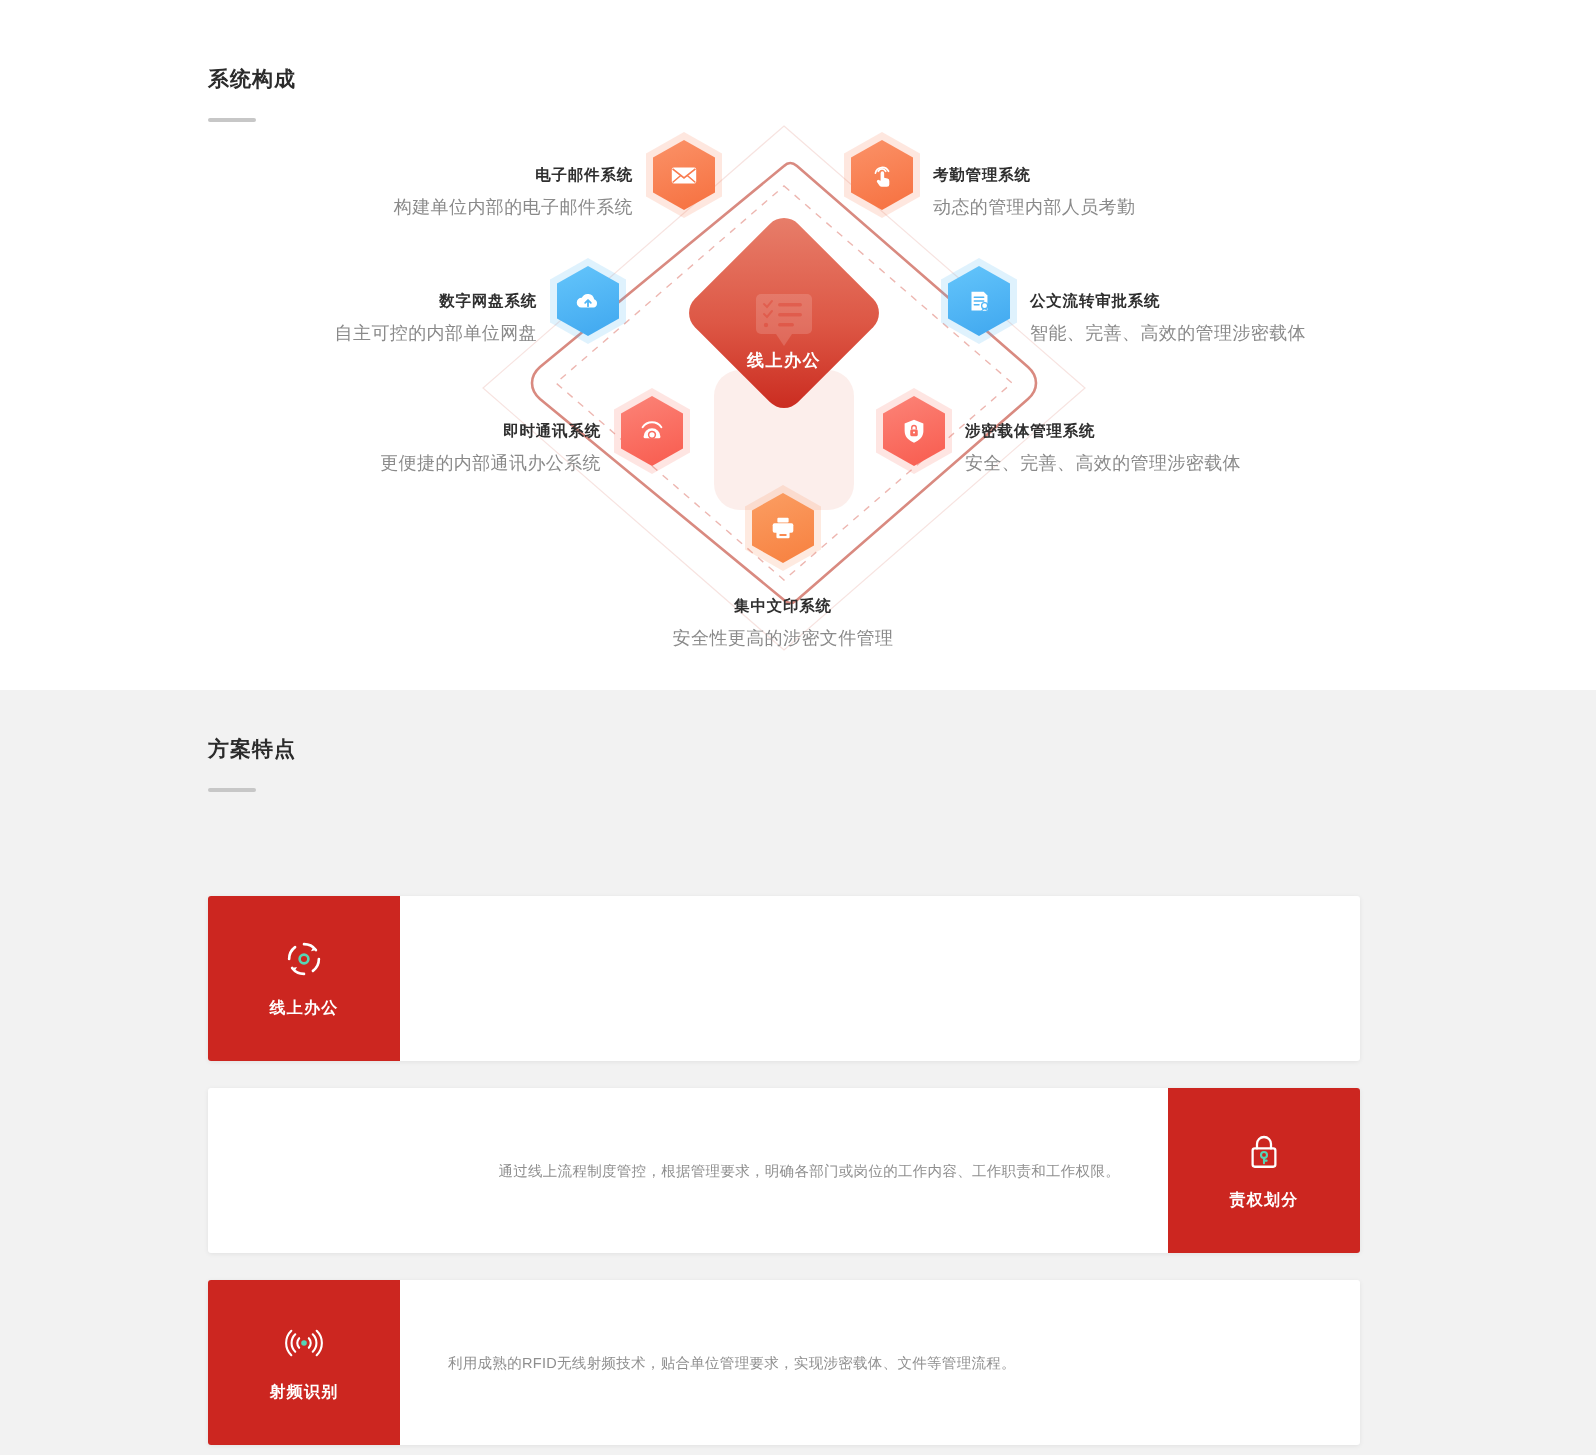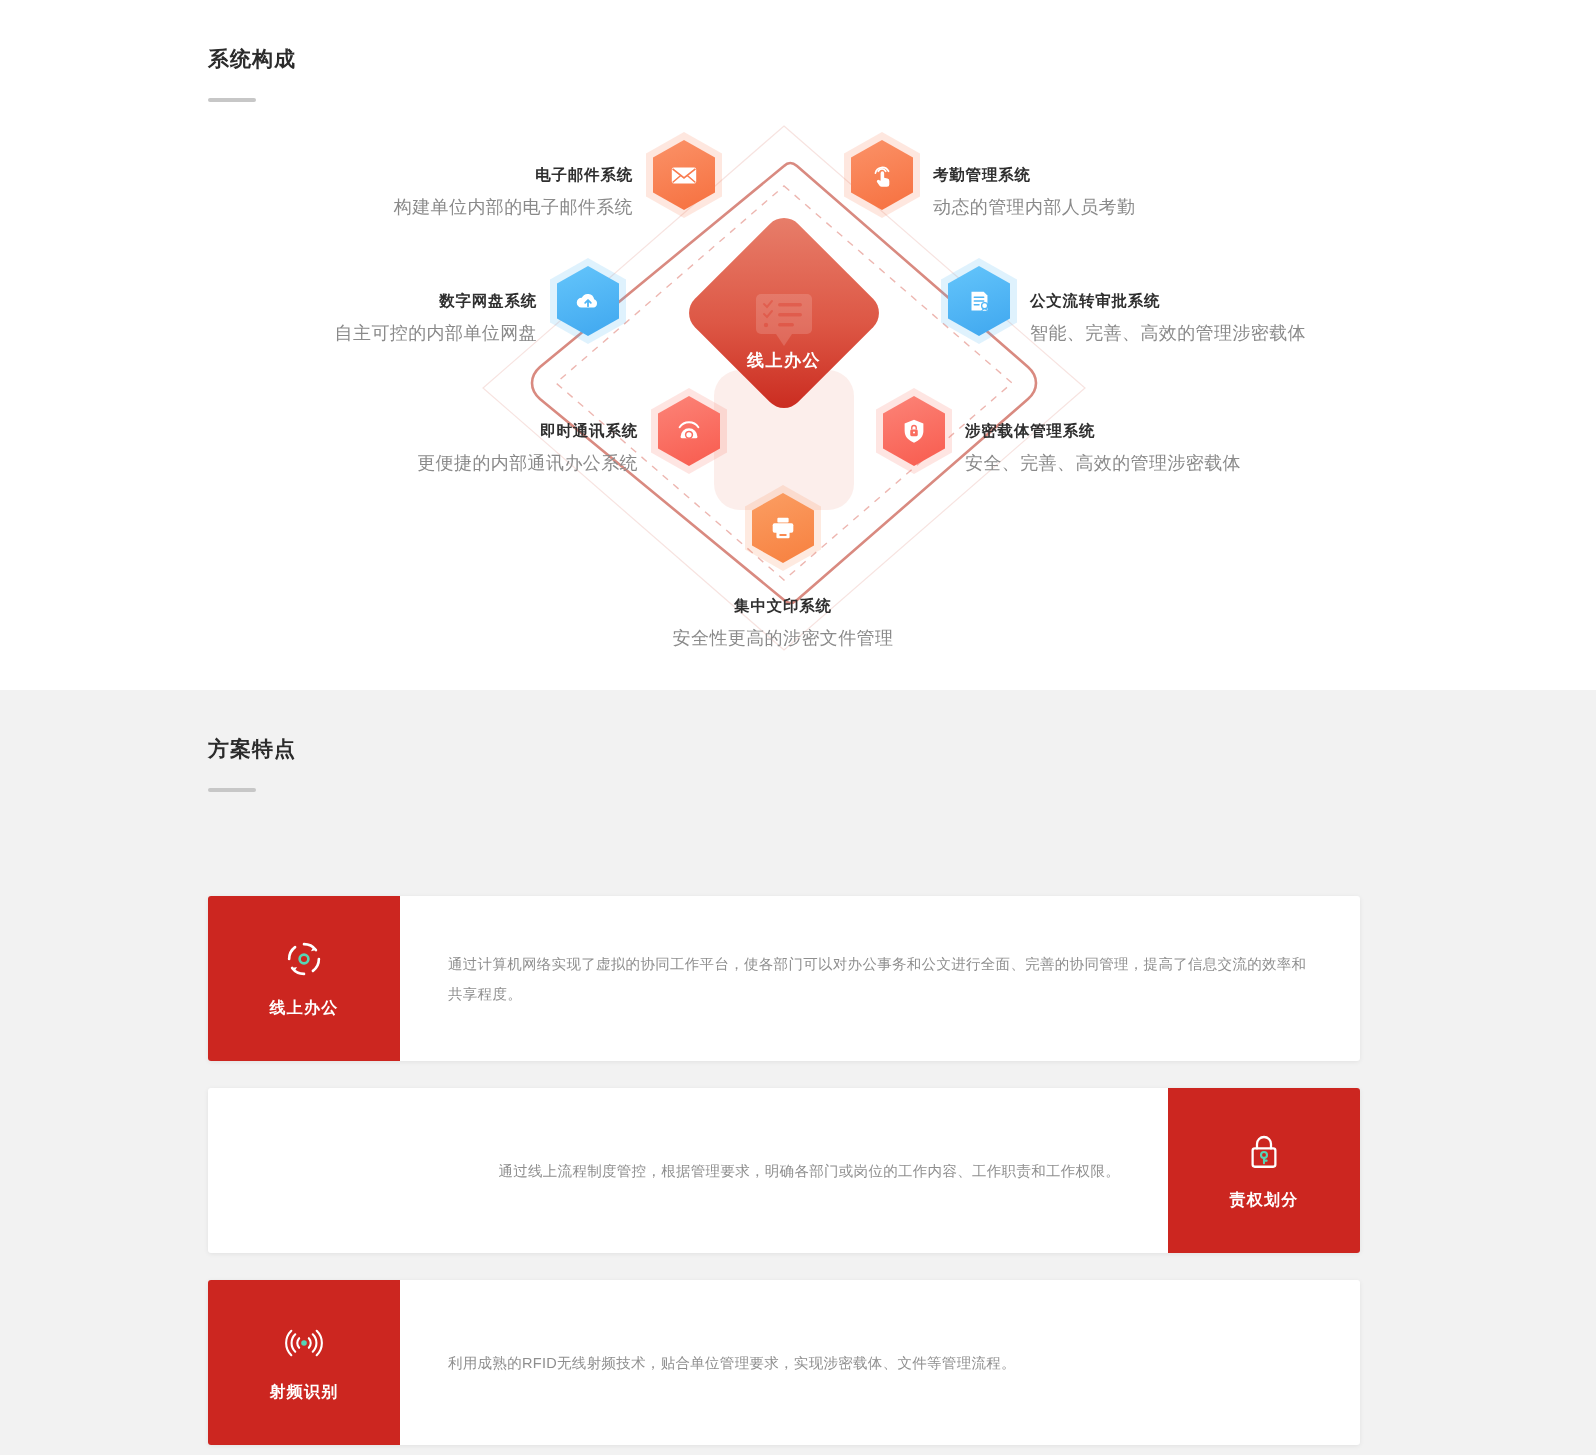--- a/index.html
+++ b/index.html
@@ -28,21 +28,21 @@
     border-radius: 2px;
   }
 
   
   #section-structure {
     position: relative;
     width: 1596px;
     height: 690px;
     background: #ffffff;
   }
-  #section-structure .section-head { padding-top: 44px; }
+  #section-structure .section-head { padding-top: 64px; }
 
   .diagram {
     position: absolute;
     left: 0; top: 108px;
     width: 1596px;
     height: 560px;
   }
   .diagram svg.deco { position: absolute; left: 0; top: 0; }
 
   
@@ -269,21 +269,21 @@
             <path d="M18.6 27 a3.6 3.6 0 0 1 6.8 0 Z" fill="#fff" stroke="#4fb5f5" stroke-width="1.2"></path>
           </svg>
         </div>
       </div>
       <div class="text">
         <div class="nm">公文流转审批系统</div>
         <div class="ds">智能、完善、高效的管理涉密载体</div>
       </div>
     </div>
 
-    <div class="node left" style="left:658px; top:288px;">
+    <div class="node left" style="left:621px; top:288px;">
       <div class="hex-wrap">
         <div class="hex-halo" style="background:#fa6d60;"></div>
         <div class="hex" style="background:linear-gradient(160deg,#fc8478,#f85b4e);">
           <svg viewBox="0 0 32 32">
             <path d="M7 22 a9 9 0 0 1 18 0 a1.6 1.6 0 0 1 -1.6 1.6 h-14.8 A1.6 1.6 0 0 1 7 22 Z" fill="#fff"></path>
             <circle cx="16" cy="20" r="4.4" fill="#fa6d60"></circle>
             <circle cx="16" cy="20" r="2.8" fill="#fff"></circle>
             <path d="M6 12 a12 12 0 0 1 20 0" stroke="#fff" stroke-width="2.1" fill="none" stroke-linecap="round"></path>
           </svg>
         </div>
@@ -349,23 +349,20 @@
           <path d="M24 7 a17 17 0 0 1 13.6 6.8" stroke="#fff" stroke-width="3" fill="none" stroke-linecap="round"></path>
           <path d="M41 24 a17 17 0 0 1 -6.8 13.6" stroke="#fff" stroke-width="3" fill="none" stroke-linecap="round"></path>
           <path d="M24 41 a17 17 0 0 1 -13.6 -6.8" stroke="#fff" stroke-width="3" fill="none" stroke-linecap="round"></path>
           <path d="M7 24 a17 17 0 0 1 6.8 -13.6" stroke="#fff" stroke-width="3" fill="none" stroke-linecap="round"></path>
           <path d="M37.6 13.8 l-5.6 1.2 l2.8 -5" fill="#fff"></path>
           <path d="M10.4 34.2 l5.6 -1.2 l-2.8 5" fill="#fff"></path>
           <circle cx="24" cy="24" r="5" fill="none" stroke="#55d6b6" stroke-width="3"></circle>
         </svg>
         <div class="bl">线上办公</div>
       </div>
-      <div class="card-body">
-        <p>通过计算机网络实现了虚拟的协同工作平台，使各部门可以对办公事务和公文进行全面、完善的协同管理，提高了信息交流的效率和共享程度。</p>
-      </div>
     </div>
 
     <div class="card reverse">
       <div class="card-badge">
         <svg viewBox="0 0 48 48">
           <rect x="11" y="21" width="26" height="21" rx="2.5" fill="none" stroke="#fff" stroke-width="2.6"></rect>
           <path d="M16 21 v-5 a8 8 0 0 1 16 0 v5" fill="none" stroke="#fff" stroke-width="2.6" stroke-linecap="round"></path>
           <circle cx="24" cy="28.5" r="3.4" fill="none" stroke="#55d6b6" stroke-width="2.4"></circle>
           <path d="M24 32 v6 M24 35 h3" stroke="#55d6b6" stroke-width="2.4" stroke-linecap="round"></path>
         </svg>

